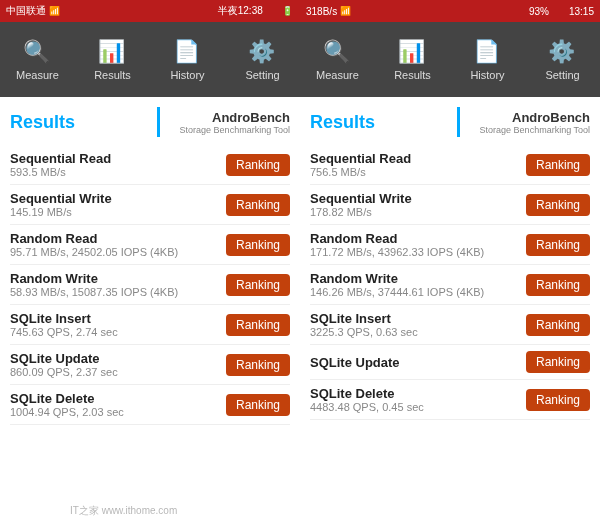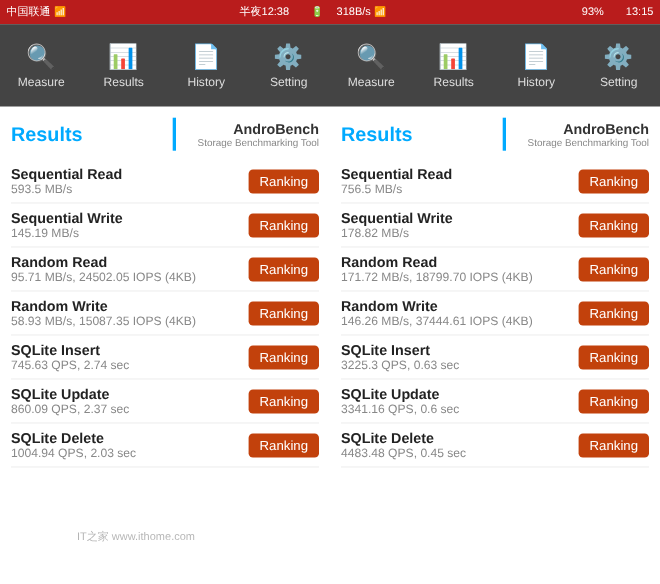--- a/index.html
+++ b/index.html
@@ -130,21 +130,21 @@
       border: none;
       border-radius: 4px;
       padding: 4px 10px;
       font-size: 12px;
       cursor: pointer;
       white-space: nowrap;
     }
 
     .watermark {
       position: absolute;
-      bottom: 36px;
+      bottom: 13px;
       left: 70px;
       font-size: 10px;
       color: rgba(0,0,0,0.3);
       pointer-events: none;
     }
 
     .panel-wrapper {
       position: relative;
       width: 300px;
       height: 531px;
@@ -313,21 +313,21 @@
       <div class="benchmark-info">
         <span class="benchmark-name">Sequential Write</span>
         <span class="benchmark-value">178.82 MB/s</span>
       </div>
       <button class="ranking-btn">Ranking</button>
     </div>
 
     <div class="benchmark-row">
       <div class="benchmark-info">
         <span class="benchmark-name">Random Read</span>
-        <span class="benchmark-value">171.72 MB/s, 18799.70 IOPS (4KB)</span>
+        <span class="benchmark-value">171.72 MB/s, 43962.33 IOPS (4KB)</span>
       </div>
       <button class="ranking-btn">Ranking</button>
     </div>
 
     <div class="benchmark-row">
       <div class="benchmark-info">
         <span class="benchmark-name">Random Write</span>
         <span class="benchmark-value">146.26 MB/s, 37444.61 IOPS (4KB)</span>
       </div>
       <button class="ranking-btn">Ranking</button>
@@ -337,21 +337,20 @@
       <div class="benchmark-info">
         <span class="benchmark-name">SQLite Insert</span>
         <span class="benchmark-value">3225.3 QPS, 0.63 sec</span>
       </div>
       <button class="ranking-btn">Ranking</button>
     </div>
 
     <div class="benchmark-row">
       <div class="benchmark-info">
         <span class="benchmark-name">SQLite Update</span>
-        <span class="benchmark-value">3341.16 QPS, 0.6 sec</span>
       </div>
       <button class="ranking-btn">Ranking</button>
     </div>
 
     <div class="benchmark-row">
       <div class="benchmark-info">
         <span class="benchmark-name">SQLite Delete</span>
         <span class="benchmark-value">4483.48 QPS, 0.45 sec</span>
       </div>
       <button class="ranking-btn">Ranking</button>

